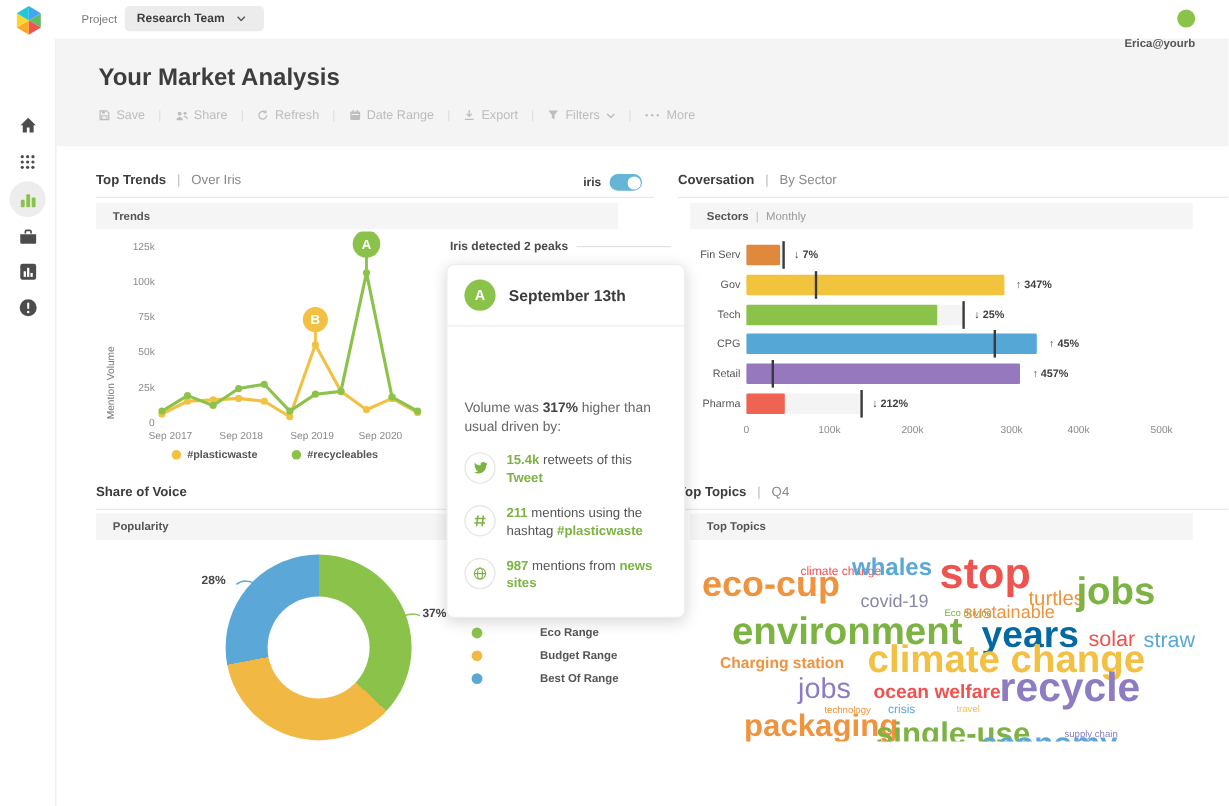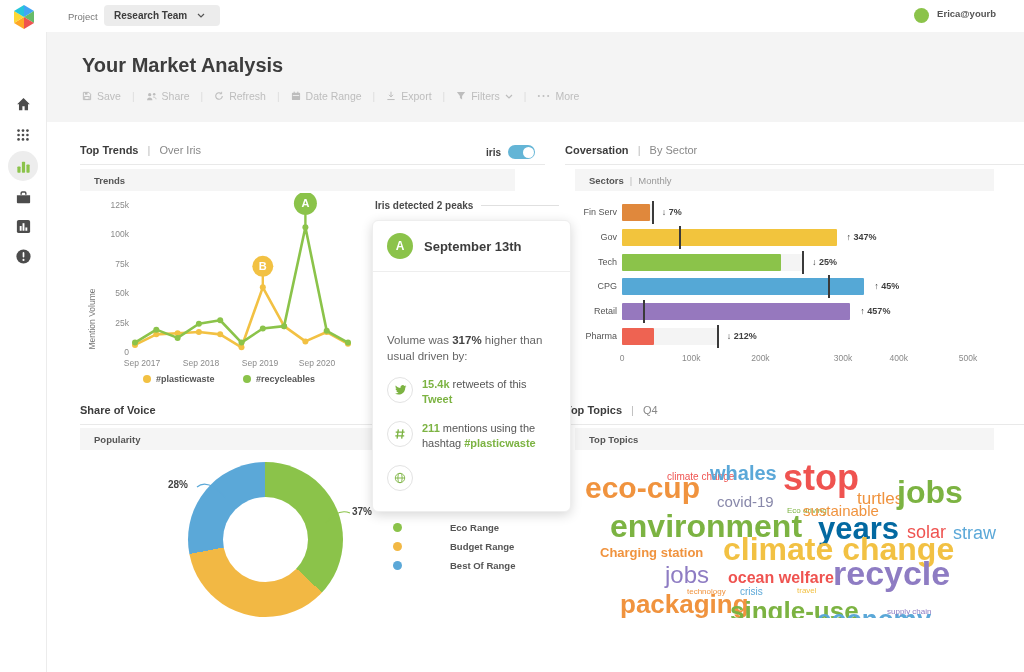--- a/index.html
+++ b/index.html
@@ -6,21 +6,21 @@
   .app{position:relative;width:1024px;height:672px;background:#fff;overflow:hidden;
        font-family:"Liberation Sans",sans-serif;color:#3c3c3c;}
   
   .topbar{position:absolute;left:0;top:0;width:1024px;height:32px;background:#fff;z-index:5;}
   .logo{position:absolute;left:11px;top:3px;width:26px;height:27px;}
   .proj-label{position:absolute;left:68px;top:11px;font-size:9.5px;color:#777;}
   .proj-pill{position:absolute;left:104px;top:5px;height:21px;min-width:96px;background:#ececec;
              border-radius:4px;display:flex;align-items:center;gap:10px;padding:0 10px;cursor:pointer;}
   .proj-pill .val{font-size:10px;font-weight:bold;color:#3c3c3c;}
   .proj-pill .chev{color:#555;display:flex;}
-  .user{position:absolute;right:28px;top:8px;display:flex;align-items:flex-start;gap:8px;}
+  .user{position:absolute;right:28px;top:8px;display:flex;align-items:flex-end;gap:8px;flex-direction:column;}
   .avatar{width:15px;height:15px;border-radius:50%;background:#8BC34A;}
   .user .name{font-size:9.5px;color:#555;font-weight:bold;}
   
   .sidebar{position:absolute;left:0;top:32px;width:46px;height:640px;background:#fff;
            border-right:1px solid #ececec;z-index:4;}
   .sb-item{position:absolute;left:0;width:46px;height:30px;display:flex;align-items:center;
            justify-content:center;cursor:pointer;}
   .sb-item.active::before{content:"";position:absolute;width:30px;height:30px;border-radius:50%;
            background:#ededed;}
   .sb-item svg{position:relative;}
@@ -487,20 +487,21 @@
           <div class="tt-item">
             <div class="tt-ic">
               <svg viewBox="0 0 12 12" width="12" height="12">
                 <g fill="none" stroke="#7CB342" stroke-width="0.9">
                   <circle cx="6" cy="6" r="4.7"></circle>
                   <ellipse cx="6" cy="6" rx="2.1" ry="4.7"></ellipse>
                   <path d="M1.3 6h9.4"></path>
                 </g>
               </svg>
             </div>
+            <div><span class="hl">987</span><span> mentions from </span><span class="hl">news sites</span></div>
           </div>
         </div>
     </div>
   </div>
 
 <div class="callout" style="left: 352px; top: 506px;">37%</div>
     <div class="callout" style="left: 168px; top: 479px;">28%</div>
   </div>
 
 </body></html>

